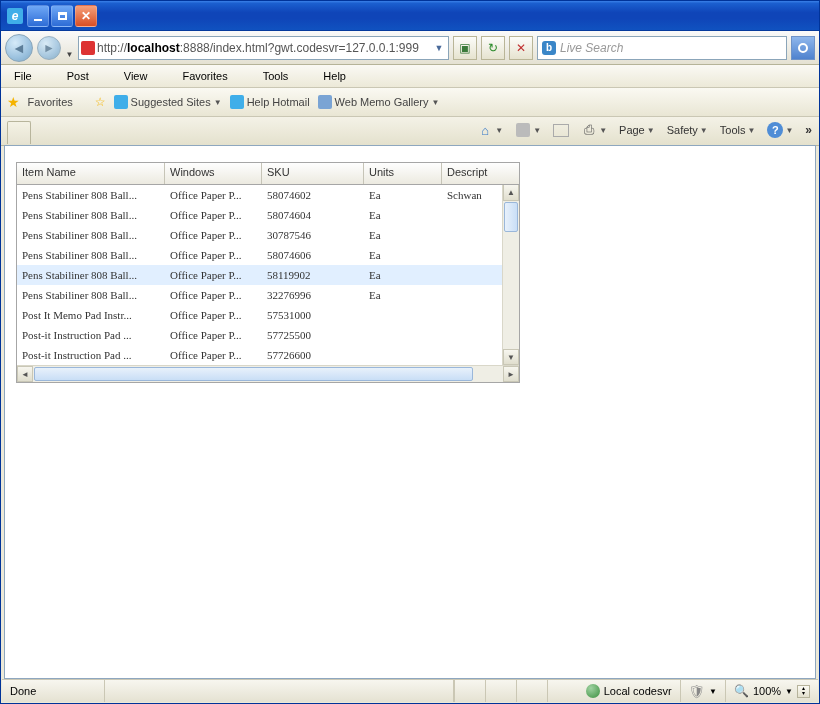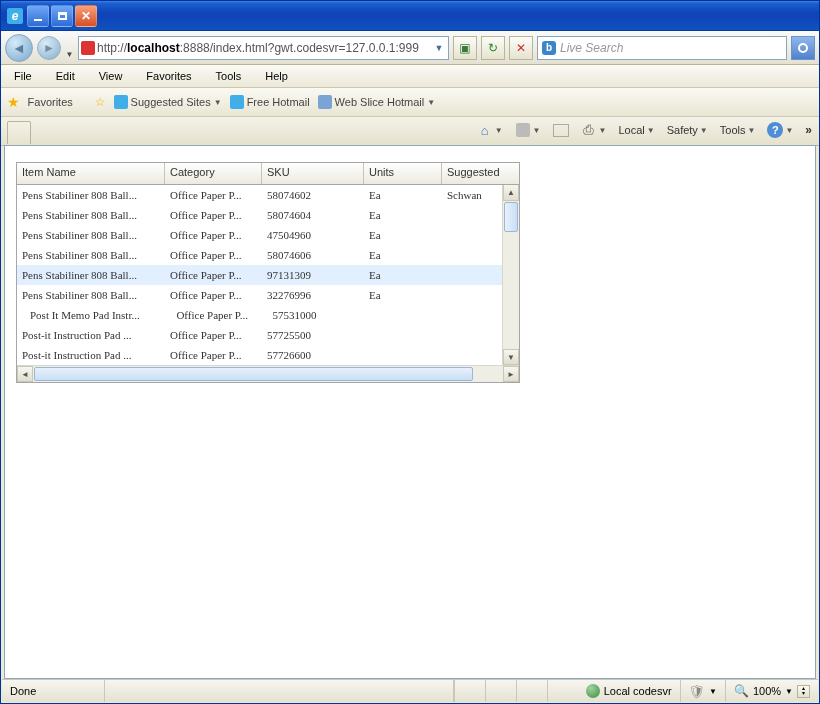--- a/index.html
+++ b/index.html
@@ -39,21 +39,21 @@
   .sqbtn.refresh{color:#3a7a3a;}
   .search{flex:0 0 240px;height:22px;background:#fff;border:1px solid #8ba5b9;display:flex;align-items:center;padding:0 4px;gap:4px;}
   .search .bing{width:14px;height:14px;border-radius:3px;background:#3a86c8;display:flex;align-items:center;justify-content:center;
     color:#fff;font-weight:bold;font-size:10px;}
   .search span.ph{color:#999;font-style:italic;font-size:12px;}
   .go{width:22px;height:22px;border:1px solid #6f93c8;background:linear-gradient(#8fb7ec,#4f82ce);
     display:flex;align-items:center;justify-content:center;}
   .go::after{content:"";width:10px;height:10px;border:2px solid #fff;border-radius:50%;box-sizing:border-box;}
   
   .menubar{height:22px;background:linear-gradient(#faf9f4,#ece9d8);border-bottom:1px solid #cac7b4;
-    display:flex;align-items:center;padding:0 4px;gap:6px;}
+    display:flex;align-items:center;padding:0 4px;gap:17px;}
   .menubar span{padding:2px 9px;cursor:default;}
   
   .favbar{height:28px;background:linear-gradient(#faf9f2,#e9e6d4);border-bottom:1px solid #cac7b4;
     display:flex;align-items:center;padding:0 6px;gap:8px;}
   .favbar .star{color:#f5b301;font-size:14px;}
   .favbar .item{display:flex;align-items:center;gap:3px;cursor:default;color:#444;}
   .favbar .ie-ico{width:14px;height:14px;border-radius:2px;background:#3faee9;display:inline-block;}
   .favbar .dd{font-size:8px;color:#555;}
   
   .tabstrip{height:28px;background:linear-gradient(#f4f2e7,#e4e1cd);border-bottom:1px solid #b8b59c;
@@ -146,44 +146,44 @@
     <div class="sqbtn red">✕</div>
     <div class="search">
       <div class="bing">b</div>
       <span class="ph">Live Search</span>
     </div>
     <div class="go"></div>
   </div>
 
   <div class="menubar">
     <span>File</span>
-    <span>Edit</span>
+    <span>Post</span>
     <span>View</span>
     <span>Favorites</span>
     <span>Tools</span>
     <span>Help</span>
   </div>
 
   <div class="favbar">
     <span class="star">★</span>
     <span class="item">Favorites</span>
     <span style="width:6px"></span>
     <span class="star" style="font-size:12px">☆</span>
     <span class="item">
       <span class="ie-ico"></span>
       <span>Suggested Sites</span>
         <span class="dd">▼</span>
     </span>
     <span class="item">
       <span class="ie-ico"></span>
-      <span>Free Hotmail</span>
+      <span>Help Hotmail</span>
     </span>
     <span class="item">
       <span class="ie-ico" style="background:#7aa4d4"></span>
-      <span>Web Slice Hotmail</span>
+      <span>Web Memo Gallery</span>
         <span class="dd">▼</span>
     </span>
   </div>
 
   <div class="tabstrip">
     <div class="newtab"></div>
     <div class="tools">
       <div class="t">
           <span class="ico home">⌂</span>
           <span class="dd">▼</span>
@@ -197,21 +197,21 @@
       <div class="t">
           <span class="ico">
             <span class="mail"></span>
           </span>
         </div>
       <div class="t">
           <span class="ico print">⎙</span>
           <span class="dd">▼</span>
         </div>
       <div class="t">
-          <span>Local</span>
+          <span>Page</span>
           <span class="dd">▼</span>
         </div>
       <div class="t">
           <span>Safety</span>
           <span class="dd">▼</span>
         </div>
       <div class="t">
           <span>Tools</span>
           <span class="dd">▼</span>
         </div>
@@ -222,71 +222,71 @@
       <div class="t chev">»</div>
     </div>
   </div>
 
   <div class="content">
     <div class="watermark">java2s.com</div>
 
     <div class="grid">
       <div class="ghead">
         <div class="col c0">Item Name</div>
-        <div class="col c1">Category</div>
+        <div class="col c1">Windows</div>
         <div class="col c2">SKU</div>
         <div class="col c3">Units</div>
-        <div class="col c4" style="border-right:none">Suggested</div>
+        <div class="col c4" style="border-right:none">Descript</div>
       </div>
       <div class="gbody">
         <div class="rows" id="rows">
             <div class="row">
               <div class="cell c0" style="width: 148px;">Pens Stabiliner 808 Ball...</div>
               <div class="cell c1" style="width: 97px;">Office Paper P...</div>
               <div class="cell c2" style="width: 102px;">58074602</div>
               <div class="cell c3" style="width: 78px;">Ea</div>
               <div class="cell c4" style="width: 58px;">Schwan </div>
             </div>
             <div class="row">
               <div class="cell c0" style="width: 148px;">Pens Stabiliner 808 Ball...</div>
               <div class="cell c1" style="width: 97px;">Office Paper P...</div>
               <div class="cell c2" style="width: 102px;">58074604</div>
               <div class="cell c3" style="width: 78px;">Ea</div>
               <div class="cell c4" style="width: 58px;"></div>
             </div>
             <div class="row">
               <div class="cell c0" style="width: 148px;">Pens Stabiliner 808 Ball...</div>
               <div class="cell c1" style="width: 97px;">Office Paper P...</div>
-              <div class="cell c2" style="width: 102px;">47504960</div>
+              <div class="cell c2" style="width: 102px;">30787546</div>
               <div class="cell c3" style="width: 78px;">Ea</div>
               <div class="cell c4" style="width: 58px;"></div>
             </div>
             <div class="row">
               <div class="cell c0" style="width: 148px;">Pens Stabiliner 808 Ball...</div>
               <div class="cell c1" style="width: 97px;">Office Paper P...</div>
               <div class="cell c2" style="width: 102px;">58074606</div>
               <div class="cell c3" style="width: 78px;">Ea</div>
               <div class="cell c4" style="width: 58px;"></div>
             </div>
             <div class="row sel">
               <div class="cell c0" style="width: 148px;">Pens Stabiliner 808 Ball...</div>
               <div class="cell c1" style="width: 97px;">Office Paper P...</div>
-              <div class="cell c2" style="width: 102px;">97131309</div>
+              <div class="cell c2" style="width: 102px;">58119902</div>
               <div class="cell c3" style="width: 78px;">Ea</div>
               <div class="cell c4" style="width: 58px;"></div>
             </div>
             <div class="row">
               <div class="cell c0" style="width: 148px;">Pens Stabiliner 808 Ball...</div>
               <div class="cell c1" style="width: 97px;">Office Paper P...</div>
               <div class="cell c2" style="width: 102px;">32276996</div>
               <div class="cell c3" style="width: 78px;">Ea</div>
               <div class="cell c4" style="width: 58px;"></div>
             </div>
             <div class="row">
-              <div class="cell c0" style="width: 148px; margin-left: 8px;">Post It Memo Pad Instr...</div>
+              <div class="cell c0" style="width: 148px;">Post It Memo Pad Instr...</div>
               <div class="cell c1" style="width: 97px;">Office Paper P...</div>
               <div class="cell c2" style="width: 102px;">57531000</div>
               <div class="cell c3" style="width: 78px;"></div>
               <div class="cell c4" style="width: 58px;"></div>
             </div>
             <div class="row">
               <div class="cell c0" style="width: 148px;">Post-it Instruction Pad ...</div>
               <div class="cell c1" style="width: 97px;">Office Paper P...</div>
               <div class="cell c2" style="width: 102px;">57725500</div>
               <div class="cell c3" style="width: 78px;"></div>

